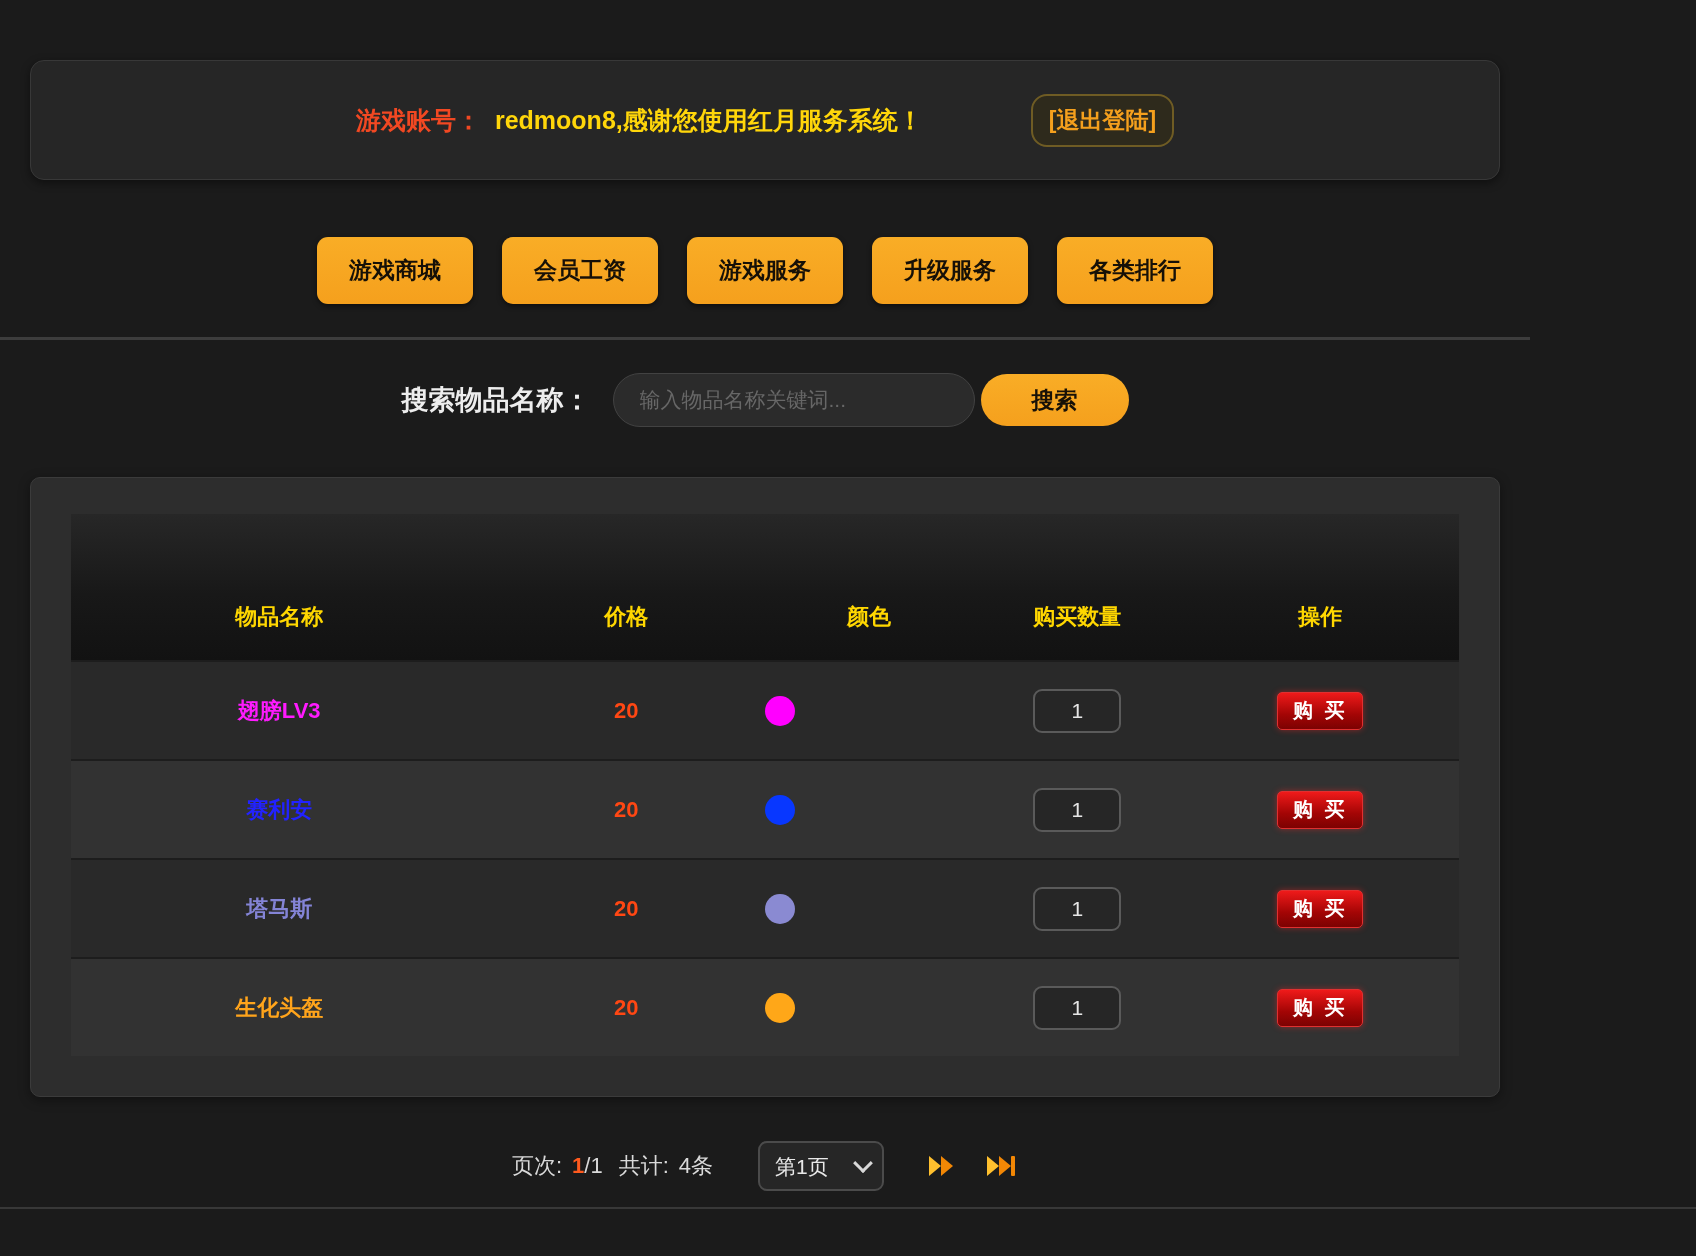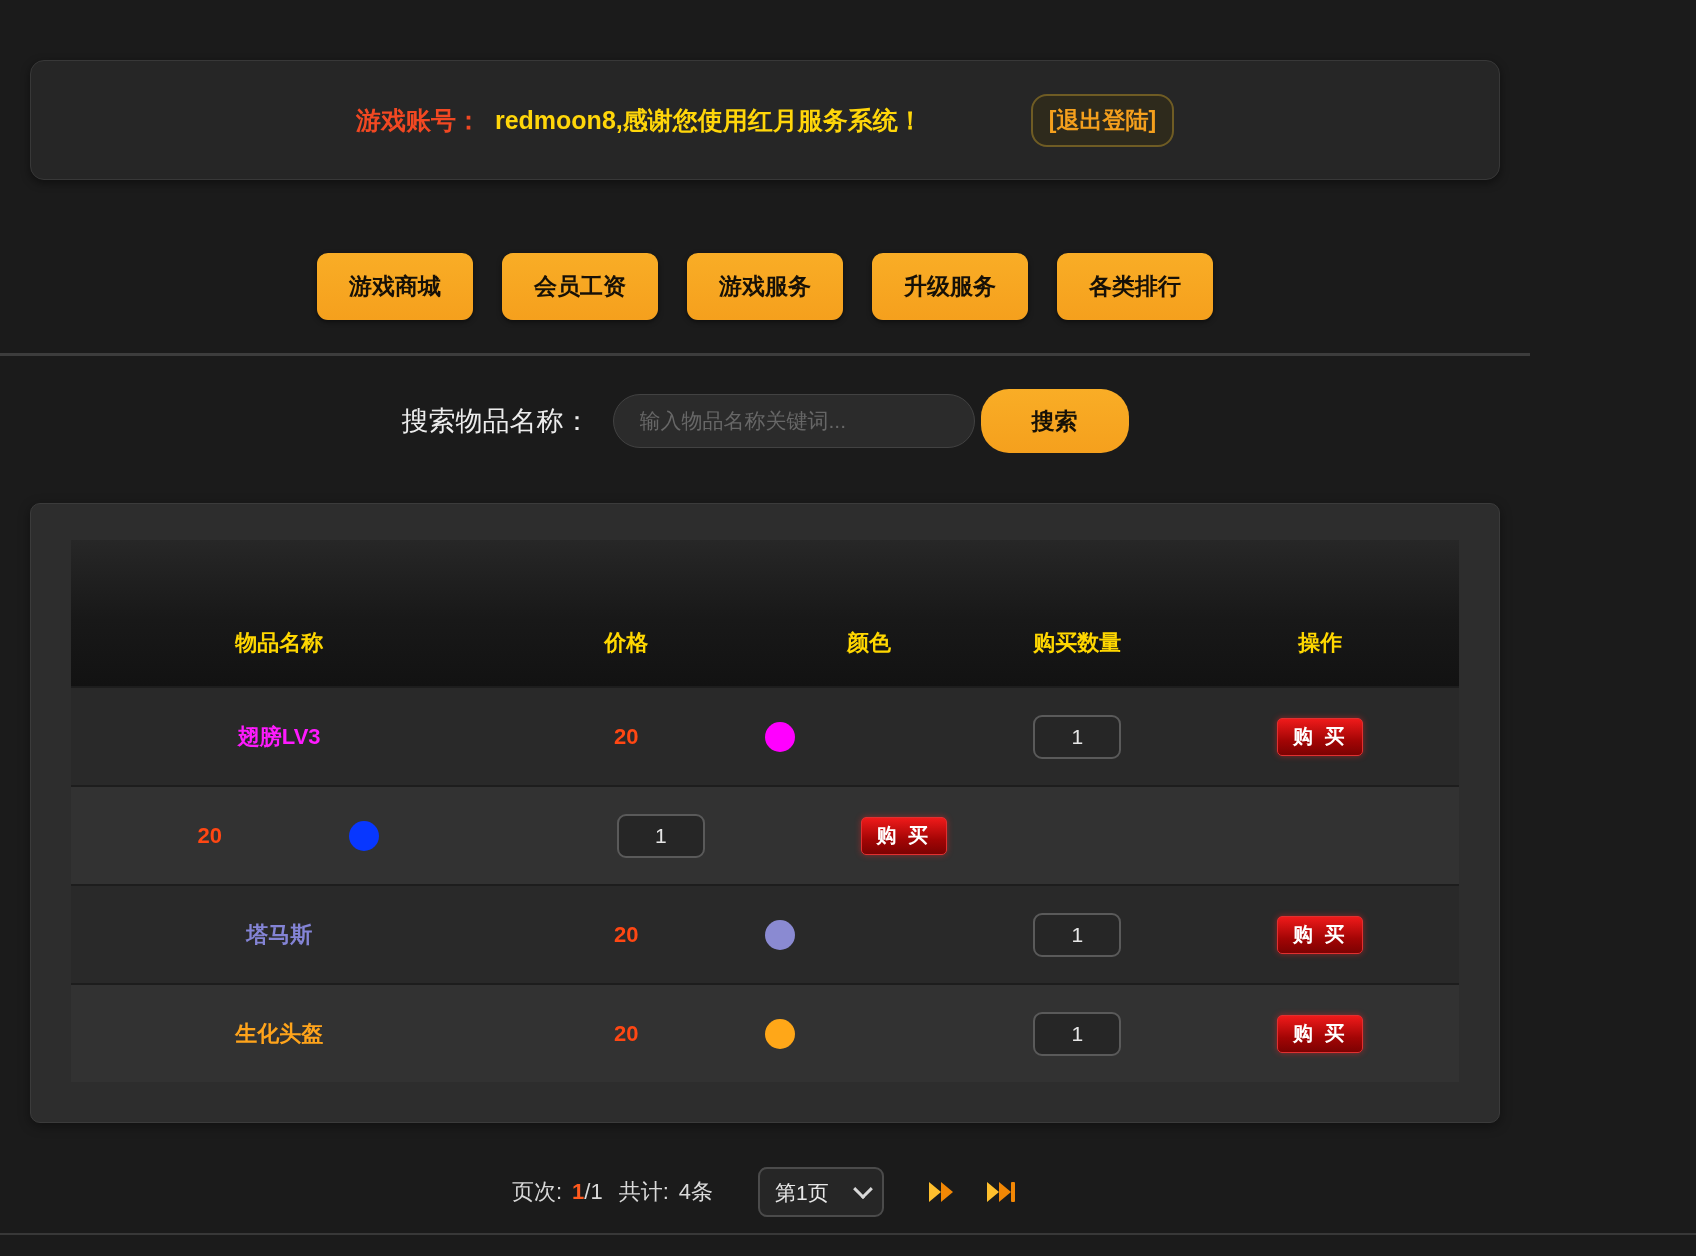--- a/index.html
+++ b/index.html
@@ -31,37 +31,36 @@
 
   
   .nav-row{margin-top:57px;display:flex;justify-content:center;gap:29px;}
   .nav-btn{
     height:67px;padding:0 32px;
     background:linear-gradient(var(--accent-orange-light),var(--accent-orange));
     color:#161007;font-size:23px;font-weight:bold;
     border:none;border-radius:11px;cursor:pointer;
     font-family:inherit;
     box-shadow:0 2px 5px rgba(0,0,0,.5);
-    margin-top:16px;
   }
 
   .divider{margin-top:33px;height:3px;background:#3d3d3d;}
 
   
   .search-row{margin-top:33px;display:flex;align-items:center;justify-content:center;}
-  .search-label{color:#ededed;font-size:27px;font-weight:normal;margin-right:22px;}
+  .search-label{color:#ededed;font-size:27px;font-weight:bold;margin-right:22px;}
   .search-input{
     width:362px;height:54px;box-sizing:border-box;
     background:#2b2b2b;border:1px solid #424242;border-radius:27px;
     color:#dddddd;font-size:21px;padding:0 26px;outline:none;
     font-family:inherit;
   }
   .search-input::placeholder{color:#676767;}
   .search-btn{
-    width:148px;height:64px;margin-left:6px;
+    width:148px;height:52px;margin-left:6px;
     background:linear-gradient(var(--accent-orange-light),var(--accent-orange));
     border:none;border-radius:28px;
     color:#171107;font-size:23px;font-weight:bold;cursor:pointer;
     font-family:inherit;
   }
 
   
   .table-panel{
     margin:50px 30px 0 30px;
     background:#2d2d2d;border:1px solid #3b3b3b;border-radius:10px;
@@ -168,20 +167,21 @@
 
     <div class="trow odd">
       <div class="td col-name"><a class="item-name" style="color: rgb(255, 26, 255);">翅膀LV3</a></div>
       <div class="td col-price"><span class="price">20</span></div>
       <div class="td col-color"><span class="dot" style="background-color: rgb(255, 0, 255);"></span></div>
       <div class="td col-qty"><input class="qty-input" type="text" value="1" style=""></div>
       <div class="td col-action"><button class="buy-btn">购 买</button></div>
     </div>
 
     <div class="trow even">
+      <div class="td col-name"><a class="item-name" style="color: rgb(34, 34, 255);">赛利安</a></div>
       <div class="td col-price"><span class="price">20</span></div>
       <div class="td col-color"><span class="dot" style="background-color: rgb(8, 55, 255);"></span></div>
       <div class="td col-qty"><input class="qty-input" type="text" value="1" style=""></div>
       <div class="td col-action"><button class="buy-btn">购 买</button></div>
     </div>
 
     <div class="trow odd">
       <div class="td col-name"><a class="item-name" style="color: rgb(132, 132, 214);">塔马斯</a></div>
       <div class="td col-price"><span class="price">20</span></div>
       <div class="td col-color"><span class="dot" style="background-color: rgb(138, 138, 210);"></span></div>

